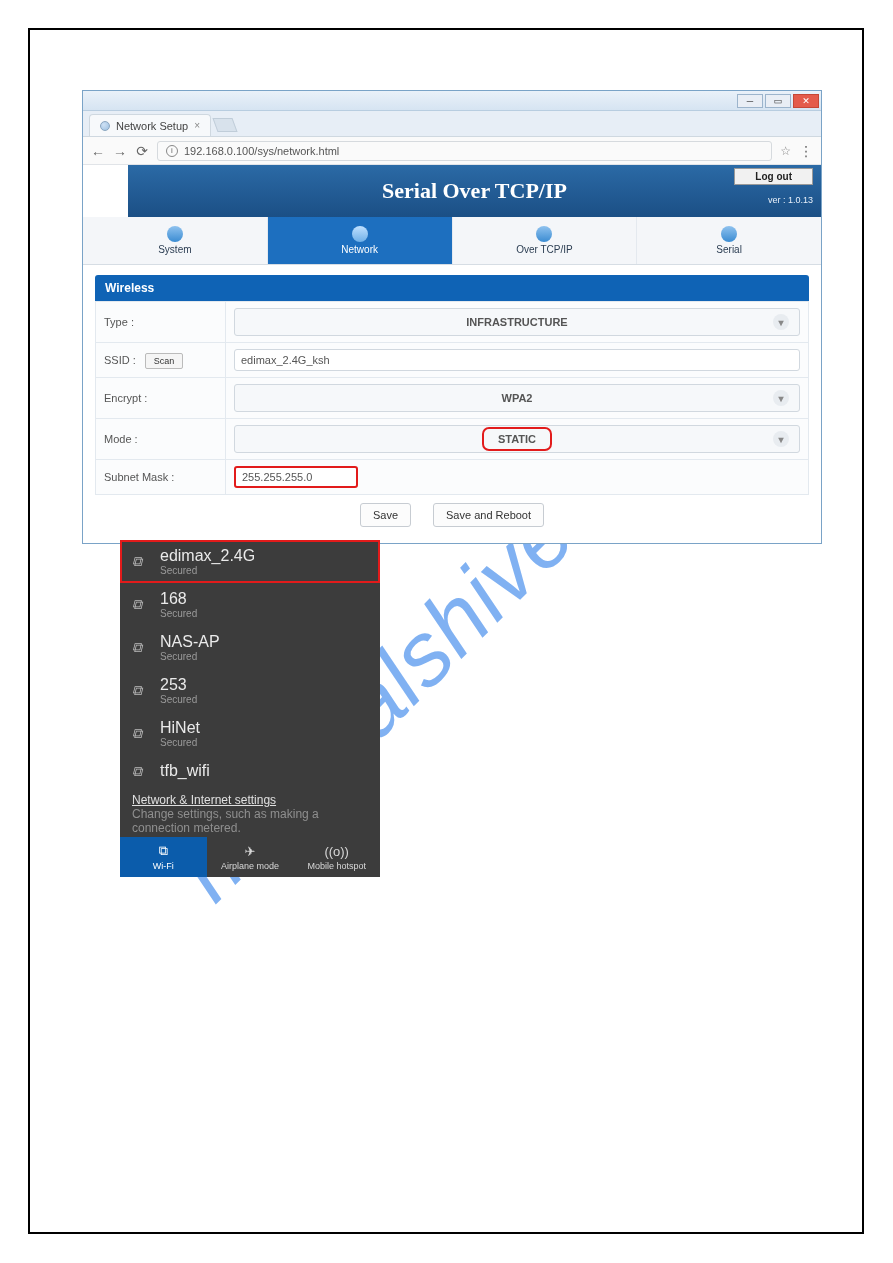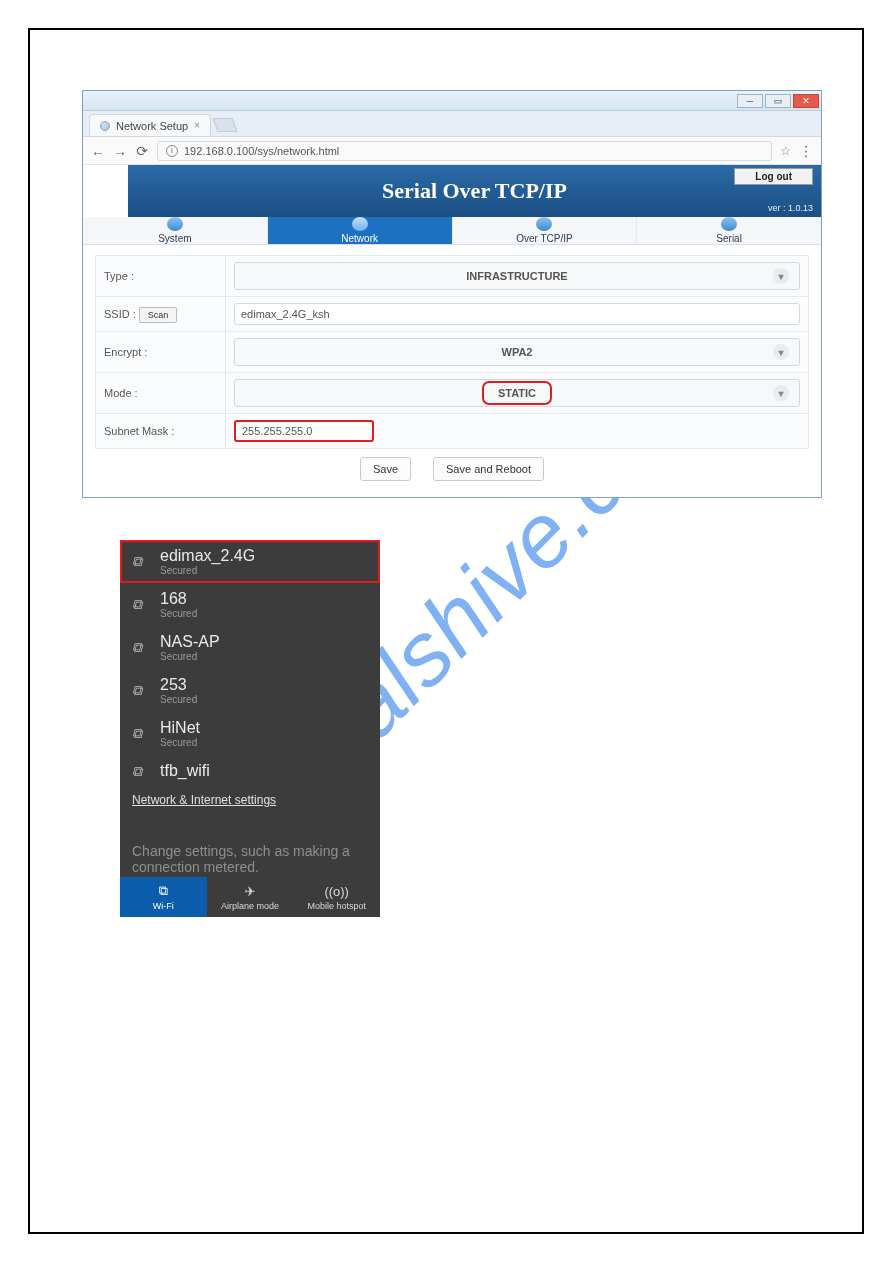--- a/index.html
+++ b/index.html
@@ -28,54 +28,54 @@
   .navbtn { color:#666; font-size:14px; width:14px; text-align:center; }
   .url { flex:1; border:1px solid #d6dade; border-radius:3px; height:20px; display:flex; align-items:center; gap:6px; padding:0 8px; font-size:11px; color:#555; }
   .infoi { width:12px; height:12px; border:1px solid #888; border-radius:50%; font-size:8px; display:flex; align-items:center; justify-content:center; color:#666; }
   .star { color:#888; font-size:12px; }
   .menu3 { color:#666; font-size:14px; }
 
   
   .banner { height:52px; background:linear-gradient(#2b6aa6,#1b4f85); display:flex; align-items:center; justify-content:center; position:relative;margin-left:45px; }
   .bannertitle { color:#fff; font-family:"Times New Roman",serif; font-weight:bold; font-size:22px; }
   .logout { position:absolute; right:8px; top:3px; background:#f1f1f1; border:1px solid #999; border-radius:0; font-size:10px; padding:2px 20px; color:#222; font-weight:bold; font-family:Arial; }
-  .ver { position:absolute; right:8px; bottom:4px; color:#e8f0fa; font-size:9px; }
-
-  
-  .navtabs { height:28px; background:#f4f6f9; display:flex; border-bottom:1px solid #d6dde4; }
+  .ver { position:absolute; right:8px; bottom:12px; color:#e8f0fa; font-size:9px; }
+
+  
+  .navtabs { height:48px; background:#f4f6f9; display:flex; border-bottom:1px solid #d6dde4; }
   .navcell { flex:1; display:flex; flex-direction:column; align-items:center; justify-content:center; font-size:10px; color:#2b3d52; cursor:pointer; background:#f4f6f9; border-right:1px solid #e4e9ef; }
   .navcell:last-child { border-right:none; }
   .navcell.active { background:#1d6fbf; color:#fff; }
   .navicon { width:16px; height:16px; border-radius:50%; background:linear-gradient(#8fc2ef,#3b8cd2); margin-bottom:2px; display:flex; align-items:center; justify-content:center; }
   .navcell.active .navicon { background:linear-gradient(#bfe0ff,#6fb0e8); }
 
   
   .panel { padding:10px 12px 14px; background:#fff; }
   .panelhdr { background:#0f63b5; color:#fff; font-size:12px; font-weight:bold; padding:6px 10px; border-radius:3px 3px 0 0; }
   .formtbl { width:100%; border-collapse:collapse; font-size:11px; color:#444; }
   .formtbl td { border:1px solid #e3e9ef; padding:6px 8px; background:#fbfcfd; vertical-align:middle; }
   .labcol { width:130px; color:#555; }
   .sel { height:28px; border:1px solid #d1d8df; border-radius:3px; display:flex; align-items:center; justify-content:center; position:relative; background:#f6f8fa; font-size:11px; font-weight:bold; color:#555; }
   .sel .chev { position:absolute; right:10px; top:50%; transform:translateY(-50%); color:#888; font-size:10px; background:#e8ecf0; border-radius:50%; width:16px; height:16px; display:flex; align-items:center; justify-content:center; }
   .txtin { height:22px; border:1px solid #d1d8df; border-radius:3px; width:100%; padding:0 6px; font-size:11px; color:#555; background:#fff; }
-  .scanbtn { font-size:9px; padding:2px 8px; border:1px solid #bbb; border-radius:2px; background:#f5f5f5; color:#333; }
+  .scanbtn { font-size:9px; padding:2px 8px; border:1px solid #bbb; border-radius:2px; background:#f5f5f5; margin-left:6px; color:#333; }
   .redbox { border:2px solid #e21b1b !important; }
   .btnrow { display:flex; justify-content:center; gap:22px; padding:8px 0 2px; }
   .abtn { font-size:11px; padding:5px 12px; border:1px solid #c7ccd2; border-radius:3px; background:#fcfcfc; color:#333; }
 
   
   .wifi { position:absolute; left:90px; top:510px; width:260px; background:#3c3c3c; font-family:"Segoe UI",Arial; }
   .wrow { display:flex; align-items:center; gap:10px; padding:7px 12px; color:#ddd; }
   .wrow.sel2 { outline:2px solid #e21b1b; outline-offset:-2px; }
   .wicon { flex:0 0 18px; color:#bbb; font-size:14px; font-style:italic; }
   .wtxt .n { font-size:16px; color:#eaeaea; }
   .wtxt .s { font-size:10px; color:#9a9a9a; }
   .wsettings { padding:6px 12px 2px; }
   .wsettings .t { font-size:12px; color:#e0e0e0; text-decoration:underline; }
-  .wsettings .d { font-size:14px; color:#8f8f8f;margin-top:36px; }
+  .wsettings .d { font-size:12px; color:#8f8f8f; }
   .wbar { display:flex; height:40px; }
   .wbtn { flex:1; display:flex; flex-direction:column; align-items:center; justify-content:center; font-size:9px; color:#d8d8d8; background:#3c3c3c; gap:2px; }
   .wbtn.on { background:#0b5cab; color:#fff; }
   .wbtn .ic { font-size:13px; }
 </style>
 </head>
 <body>
 
 <div class="page">
   <div class="watermark">manualshive.com</div>
@@ -125,20 +125,21 @@
         <div class="navicon"></div>
         <span>Over TCP/IP</span>
       </div>
       <div class="navcell">
         <div class="navicon"></div>
         <span>Serial</span>
       </div>
     </div>
 
     <div class="panel">
+      <div class="panelhdr">Wireless</div>
       <table class="formtbl">
         <tbody>
             <tr>
           <td class="labcol">Type :</td>
           <td>
             <div class="sel">
               <span>INFRASTRUCTURE</span>
               <span class="chev">▾</span>
             </div>
           </td>
@@ -163,21 +164,21 @@
           <td class="labcol">Mode :</td>
           <td>
             <div class="sel">
               <span class="redbox" style="padding:4px 14px;border-radius:7px;">STATIC</span>
               <span class="chev">▾</span>
             </div>
           </td>
         </tr>
         <tr>
           <td class="labcol">Subnet Mask :</td>
-          <td><input class="txtin redbox" style="width: 140px;" value="255.255.255.0"></td>
+          <td><input class="txtin redbox" style="width: 124px;" value="255.255.255.0"></td>
         </tr>
       </tbody>
         </table>
       <div class="btnrow">
         <div class="abtn">Save</div>
         <div class="abtn">Save and Reboot</div>
       </div>
     </div>
   </div>
 

